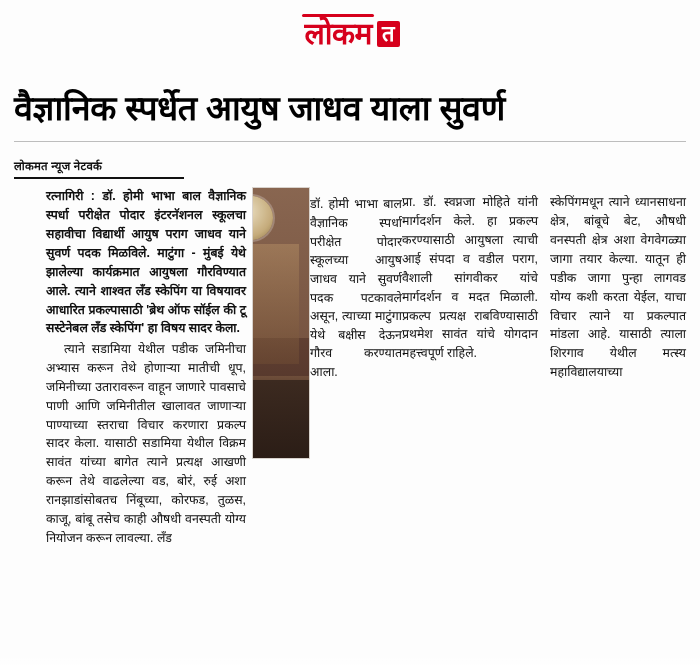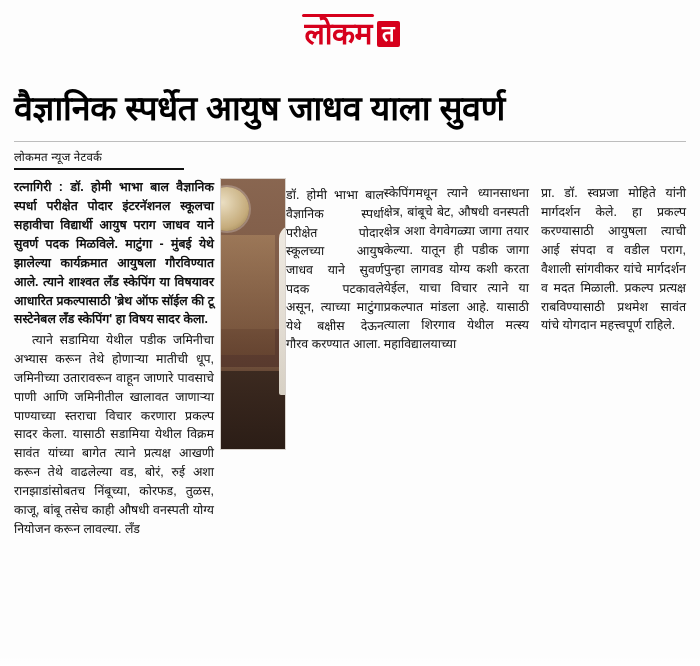--- a/index.html
+++ b/index.html
@@ -87,39 +87,40 @@
     margin-top: 24px;
   }
   .rule {
     border: 0;
     border-top: 1px solid #bdbdbd;
     margin: 12px 14px 0 14px;
   }
 
   
   .byline {
-    margin: 7px 14px 0 14px;
+    margin: 16px 14px 0 14px;
     font-size: 11.5px;
-    font-weight: normal;
+    font-weight: bold;
     color: #111;
     letter-spacing: 0.2px;
   }
   .byline-rule {
     border: 0;
     border-top: 2px solid #111;
     margin: 4px 14px 0 14px;
     width: 170px;
   }
 
   
   .content {
     display: flex;
     padding: 8px 14px 6px 14px;
     gap: 6px;
     align-items: flex-start;
+    margin-left: 32px;
   }
   .col {
     font-family: "Liberation Sans", sans-serif;
     font-size: 12.4px;
     line-height: 1.52;
     text-align: justify;
     text-justify: inter-word;
     color: #111;
   }
   .col-1 { width: 200px; flex: 0 0 200px; }
@@ -356,24 +357,24 @@
         <div class="head h-right"></div>
 
         <div class="medal-ribbon"></div>
         <div class="certificate"></div>
       </div>
 
       <div class="caption">डॉ. होमी भाभा बाल वैज्ञानिक स्पर्धा परीक्षेत पोदार स्कूलच्या आयुष जाधव याने सुवर्ण पदक पटकावले असून, त्याच्या माटुंगा येथे बक्षीस देऊन गौरव करण्यात आला.</div>
 
       <div class="bottom-cols">
         <div class="col">
+          <p>प्रा. डॉ. स्वप्नजा मोहिते यांनी मार्गदर्शन केले. हा प्रकल्प करण्यासाठी आयुषला त्याची आई संपदा व वडील पराग, वैशाली सांगवीकर यांचे मार्गदर्शन व मदत मिळाली. प्रकल्प प्रत्यक्ष राबविण्यासाठी प्रथमेश सावंत यांचे योगदान महत्त्वपूर्ण राहिले.</p>
+        </div>
+        <div class="col">
           <p>स्केपिंगमधून त्याने ध्यानसाधना क्षेत्र, बांबूचे बेट, औषधी वनस्पती क्षेत्र अशा वेगवेगळ्या जागा तयार केल्या. यातून ही पडीक जागा पुन्हा लागवड योग्य कशी करता येईल, याचा विचार त्याने या प्रकल्पात मांडला आहे. यासाठी त्याला शिरगाव येथील मत्स्य महाविद्यालयाच्या</p>
         </div>
-        <div class="col">
-          <p>प्रा. डॉ. स्वप्नजा मोहिते यांनी मार्गदर्शन केले. हा प्रकल्प करण्यासाठी आयुषला त्याची आई संपदा व वडील पराग, वैशाली सांगवीकर यांचे मार्गदर्शन व मदत मिळाली. प्रकल्प प्रत्यक्ष राबविण्यासाठी प्रथमेश सावंत यांचे योगदान महत्त्वपूर्ण राहिले.</p>
-        </div>
       </div>
 
     </div>
   </div>
 
   <div class="fade-bottom"></div>
 </div>
 
 </body></html>

